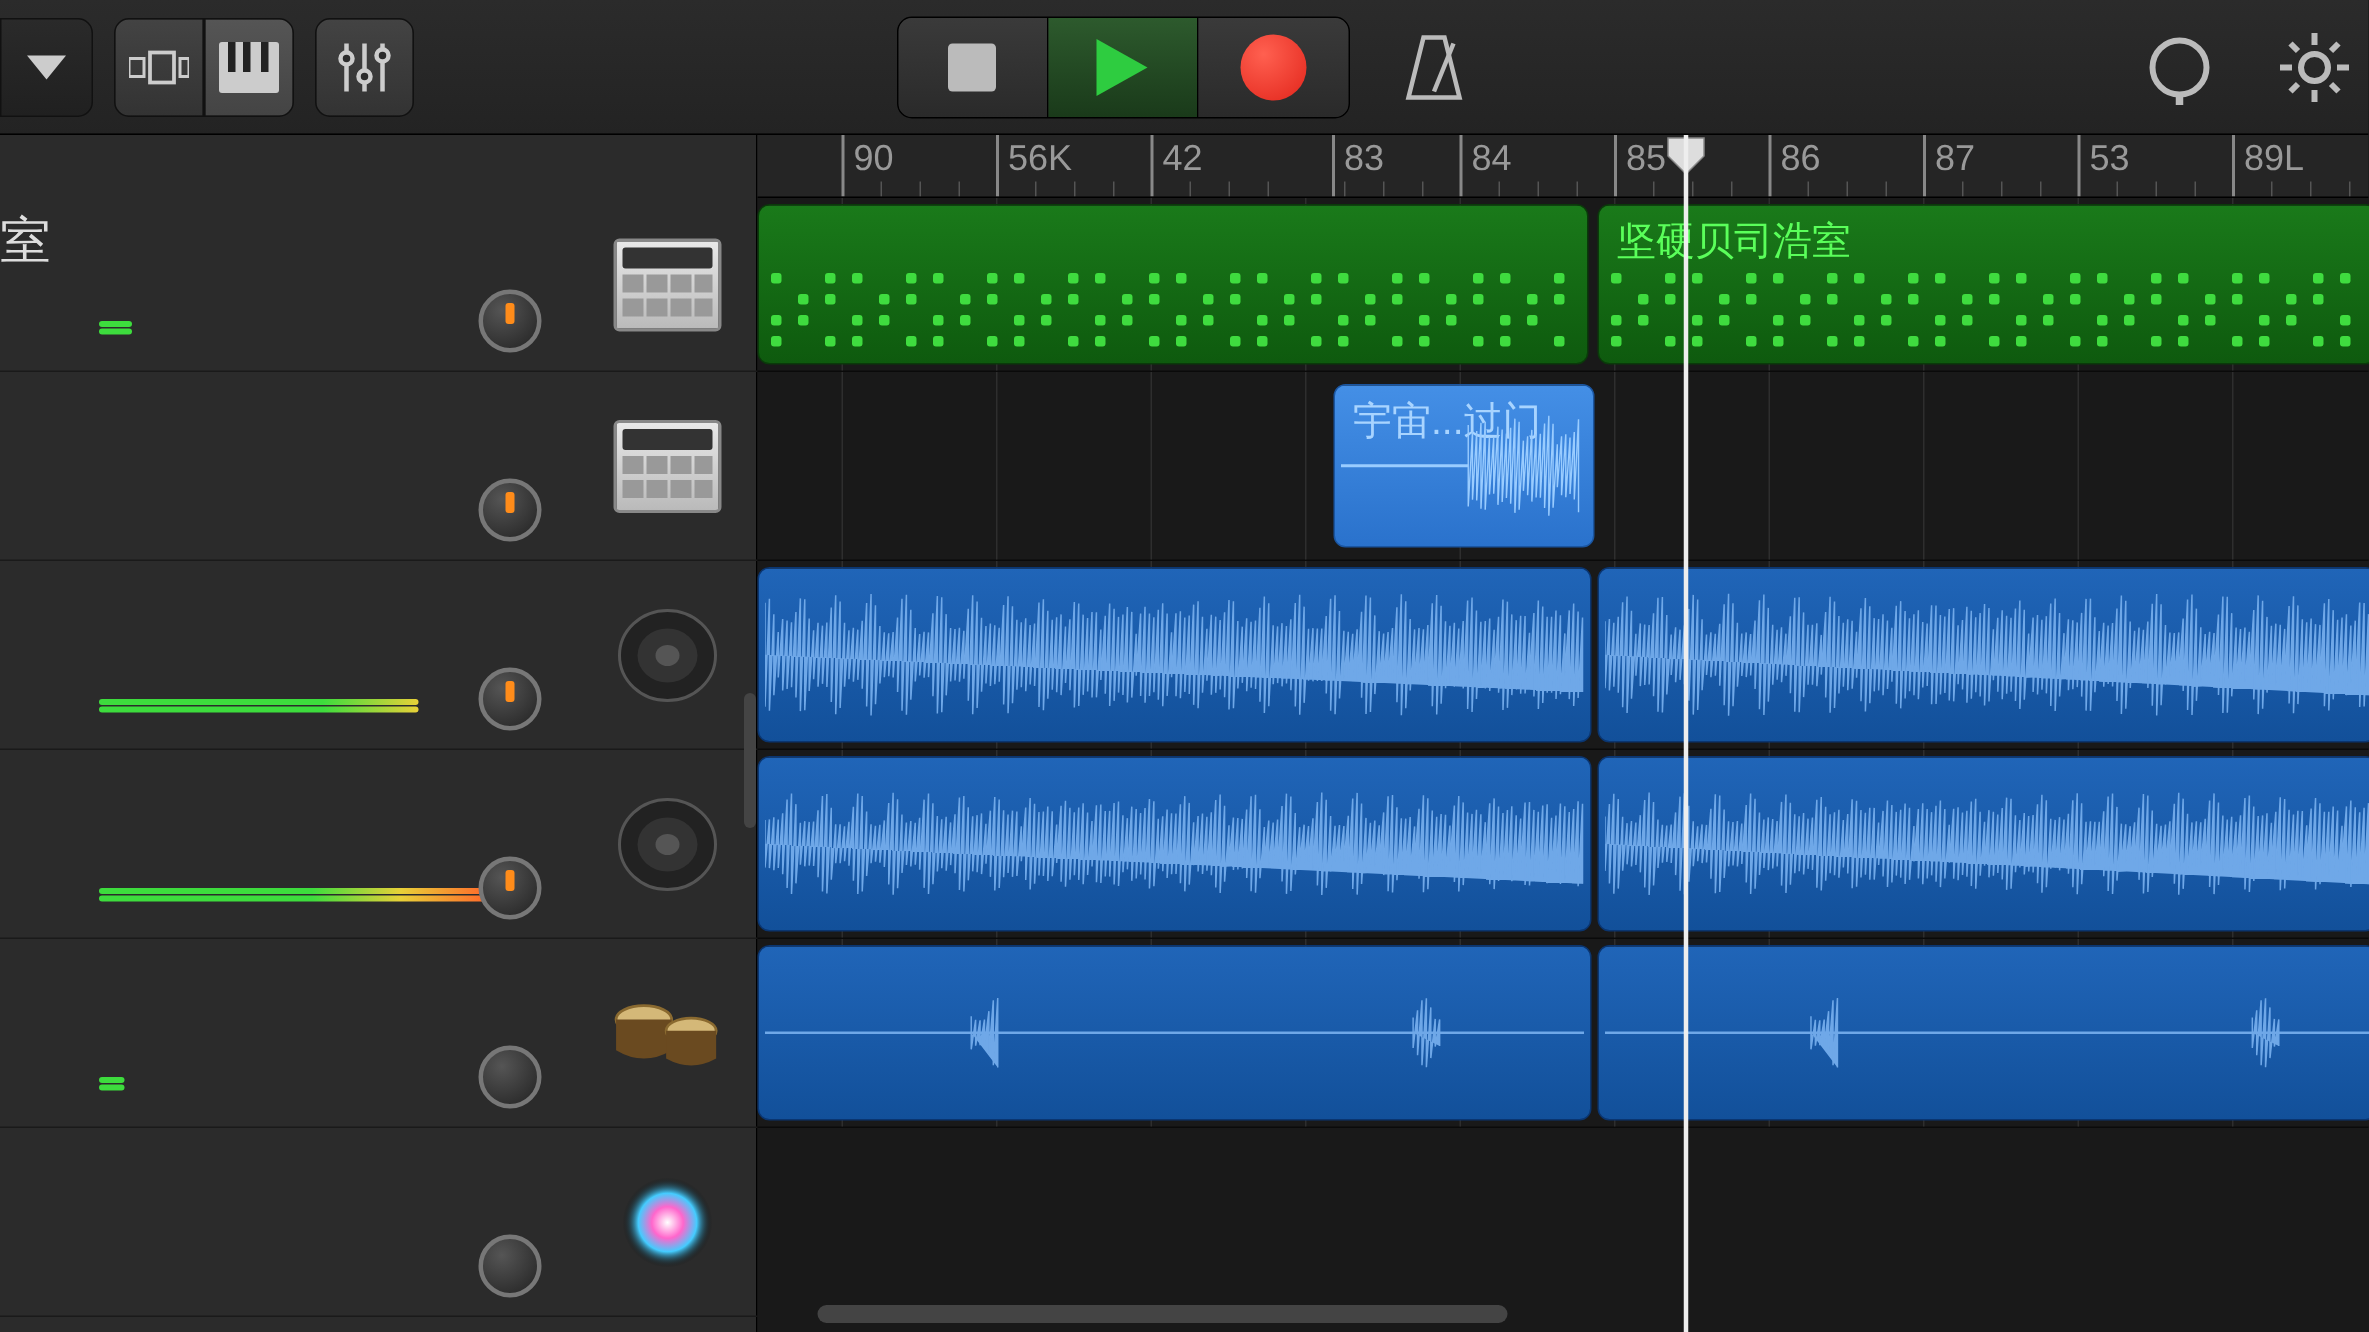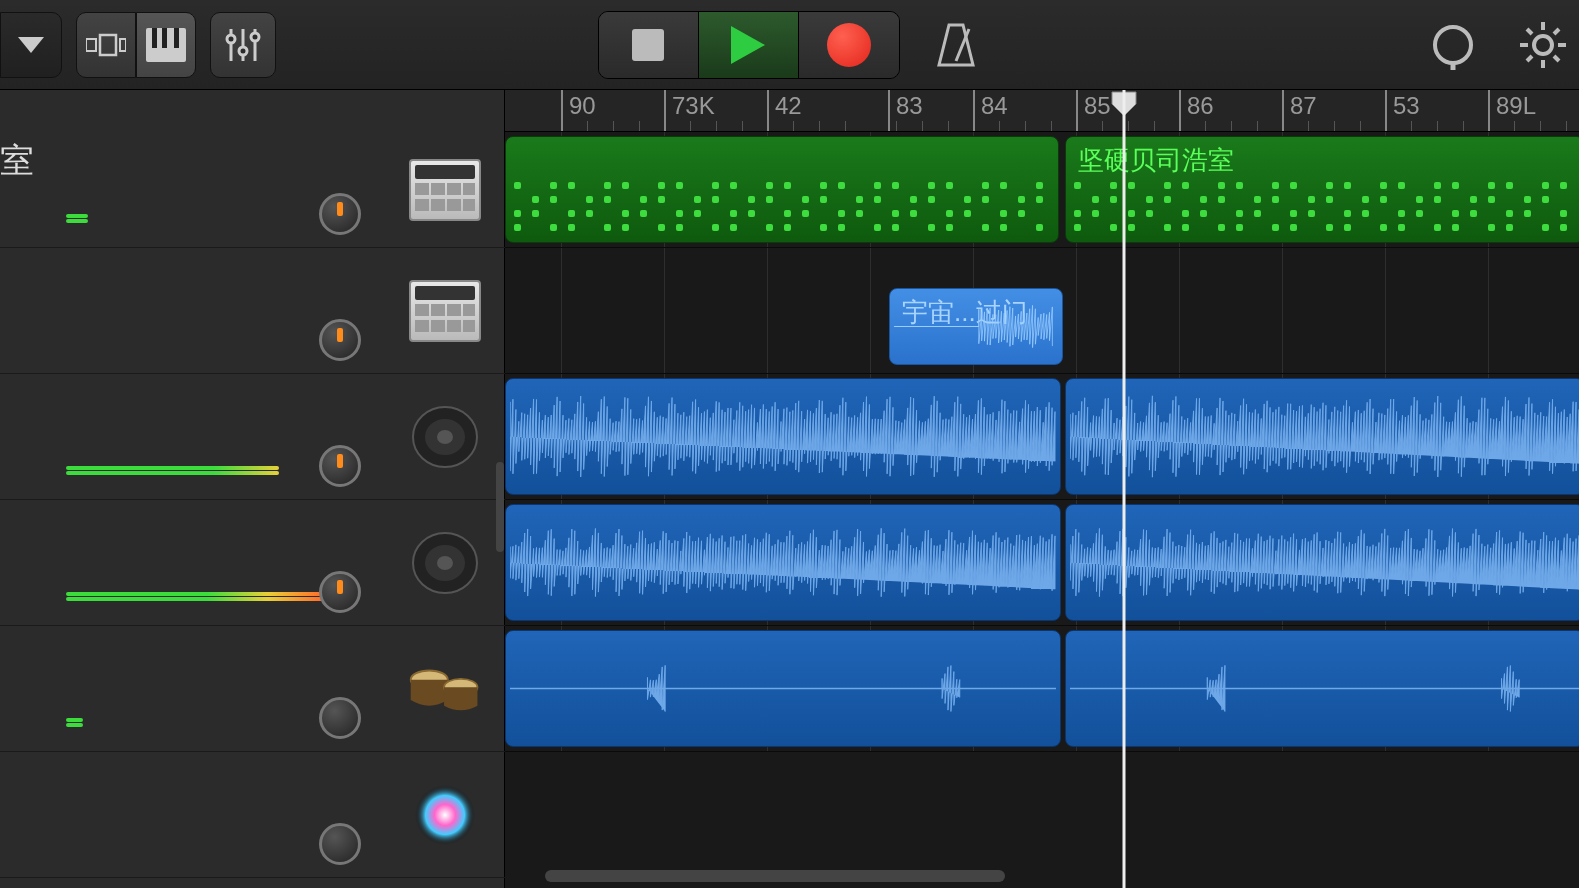--- a/index.html
+++ b/index.html
@@ -65,21 +65,21 @@
   .playhead-marker svg{ width:28px;height:28px;}
   .playhead-line{ position:absolute; top:0; bottom:0; width:3px; background:#eee; transform:translateX(-50%); z-index:50;}
   
   .lanes { position:absolute; top:42px; left:0; right:0; bottom:0;}
   .lane { position:absolute; left:0; right:0; border-bottom:1px solid #0a0a0a;}
   .lane .gridline{ position:absolute; top:0; bottom:0; width:1px; background:#2e2e2e;}
   
   .clip { position:absolute; top:4px; bottom:4px; border-radius:8px; overflow:hidden;}
   .clip.green{ background:linear-gradient(#1a7a1a,#0e5a0e); border:1px solid #0a3a0a;}
   .clip.blue{ background:linear-gradient(#2065b8,#12509a); border:1px solid #0a3570;}
-  .clip.blue-light{ background:linear-gradient(#448fe6,#2a72cc); border:1px solid #1a55a0;margin-top:32px;}
+  .clip.blue-light{ background:linear-gradient(#448fe6,#2a72cc); border:1px solid #1a55a0;}
   .clip-label{ position:absolute; top:6px; left:12px; font-size:26px; color:inherit;}
   .clip.green .clip-label{ color:#5aff5a;}
   .clip.blue .clip-label, .clip.blue-light .clip-label{ color:#a8d4ff;}
   
   .midi-dots{ position:absolute; top:45px; bottom:8px; left:8px; right:8px;}
   .midi-dots .d{ position:absolute; width:7px;height:7px; background:#3fdc3f; border-radius:2px;}
   
   .wave{ position:absolute; top:10px; bottom:10px; left:4px; right:4px;}
   .wave svg{ width:100%; height:100%;}
   
@@ -284,21 +284,21 @@
 
   <div class="timeline">
     <div class="ruler" id="ruler">
         <div class="tick major" style="left: 56px;">
           <span>90</span>
         </div>
         <div class="minor" style="left: 82px;"></div>
         <div class="minor" style="left: 108px;"></div>
         <div class="minor" style="left: 134px;"></div>
         <div class="tick major" style="left: 159px;">
-          <span>73K</span>
+          <span>56K</span>
         </div>
         <div class="minor" style="left: 185px;"></div>
         <div class="minor" style="left: 211px;"></div>
         <div class="minor" style="left: 237px;"></div>
         <div class="tick major" style="left: 262px;">
           <span>42</span>
         </div>
         <div class="minor" style="left: 288px;"></div>
         <div class="minor" style="left: 314px;"></div>
         <div class="minor" style="left: 340px;"></div>

